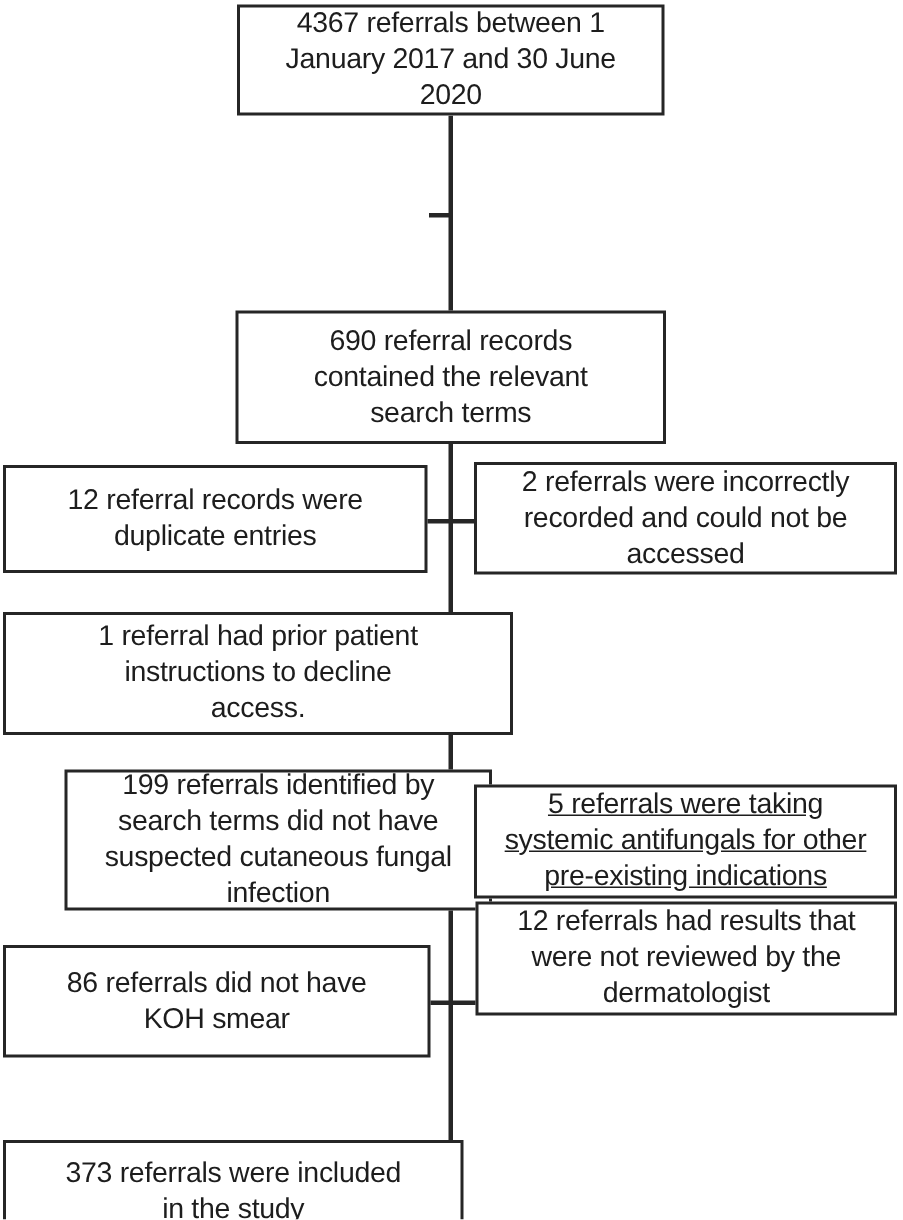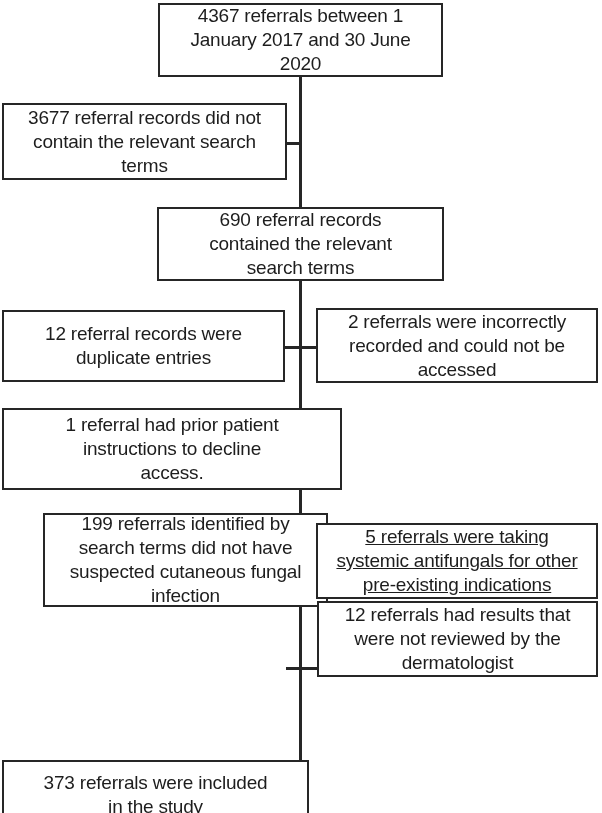--- a/index.html
+++ b/index.html
@@ -51,40 +51,39 @@
   <div class="line" style="left:286px; top:142px; width:16px; height:3px;"></div>
   <div class="line" style="left:284px; top:346px; width:34px; height:3px;"></div>
   <div class="line" style="left:286px; top:448px; width:16px; height:3px;"></div>
   <div class="line" style="left:286px; top:553px; width:32px; height:3px;"></div>
   <div class="line" style="left:286px; top:667px; width:33px; height:3px;"></div>
   <div class="line" style="left:286px; top:770px; width:16px; height:3px;"></div>
 
   <div class="node" style="left:158px; top:3px;   width:285px; height:74px;">4367 referrals between 1
 January 2017 and 30 June
 2020</div>
-  <div class="node" style="left:2px;   top:103px; width:285px; height:77px;">3677 referral records did not
-contain the relevant search
-terms</div>
-  <div class="node" style="left:157px; top:207px; width:287px; height:74px;">690 referral records
+  <div class="node" style="left:157px; top:207px; width:287px; height:89px;">690 referral records
 contained the relevant
 search terms</div>
   <div class="node" style="left:2px;   top:310px; width:283px; height:72px;">12 referral records were
 duplicate entries</div>
   <div class="node" style="left:316px; top:308px; width:282px; height:75px;">2 referrals were incorrectly
 recorded and could not be
 accessed</div>
   <div class="node" style="left:2px;   top:408px; width:340px; height:82px;">1 referral had prior patient
 instructions to decline
 access.</div>
   <div class="node" style="left:2px;   top:513px; width:285px; height:94px;margin-left:41px;">199 referrals identified by
 search terms did not have
 suspected cutaneous fungal
 infection</div>
   <div class="node" style="left:316px; top:523px; width:282px; height:76px;text-decoration:underline;">5 referrals were taking
 systemic antifungals for other
 pre-existing indications</div>
+  <div class="node" style="left:2px;   top:630px; width:285px; height:75px;">86 referrals did not have
+KOH smear</div>
   <div class="node" style="left:317px; top:601px; width:281px; height:76px;">12 referrals had results that
 were not reviewed by the
 dermatologist</div>
   <div class="node" style="left:2px;   top:760px; width:307px; height:69px;">373 referrals were included
 in the study</div>
 
 </div>
 
 </body></html>

